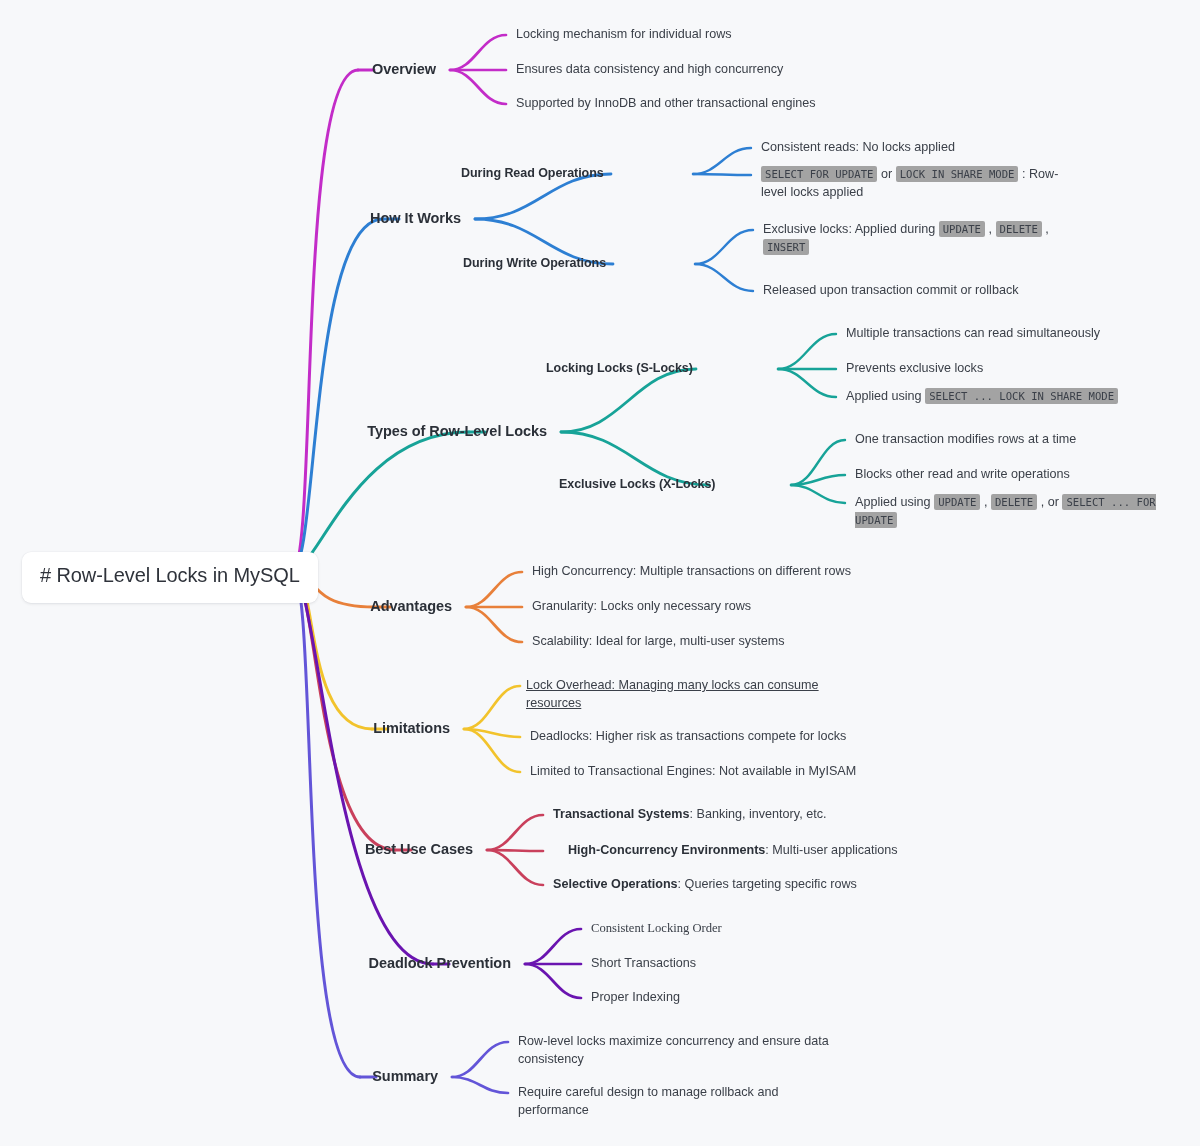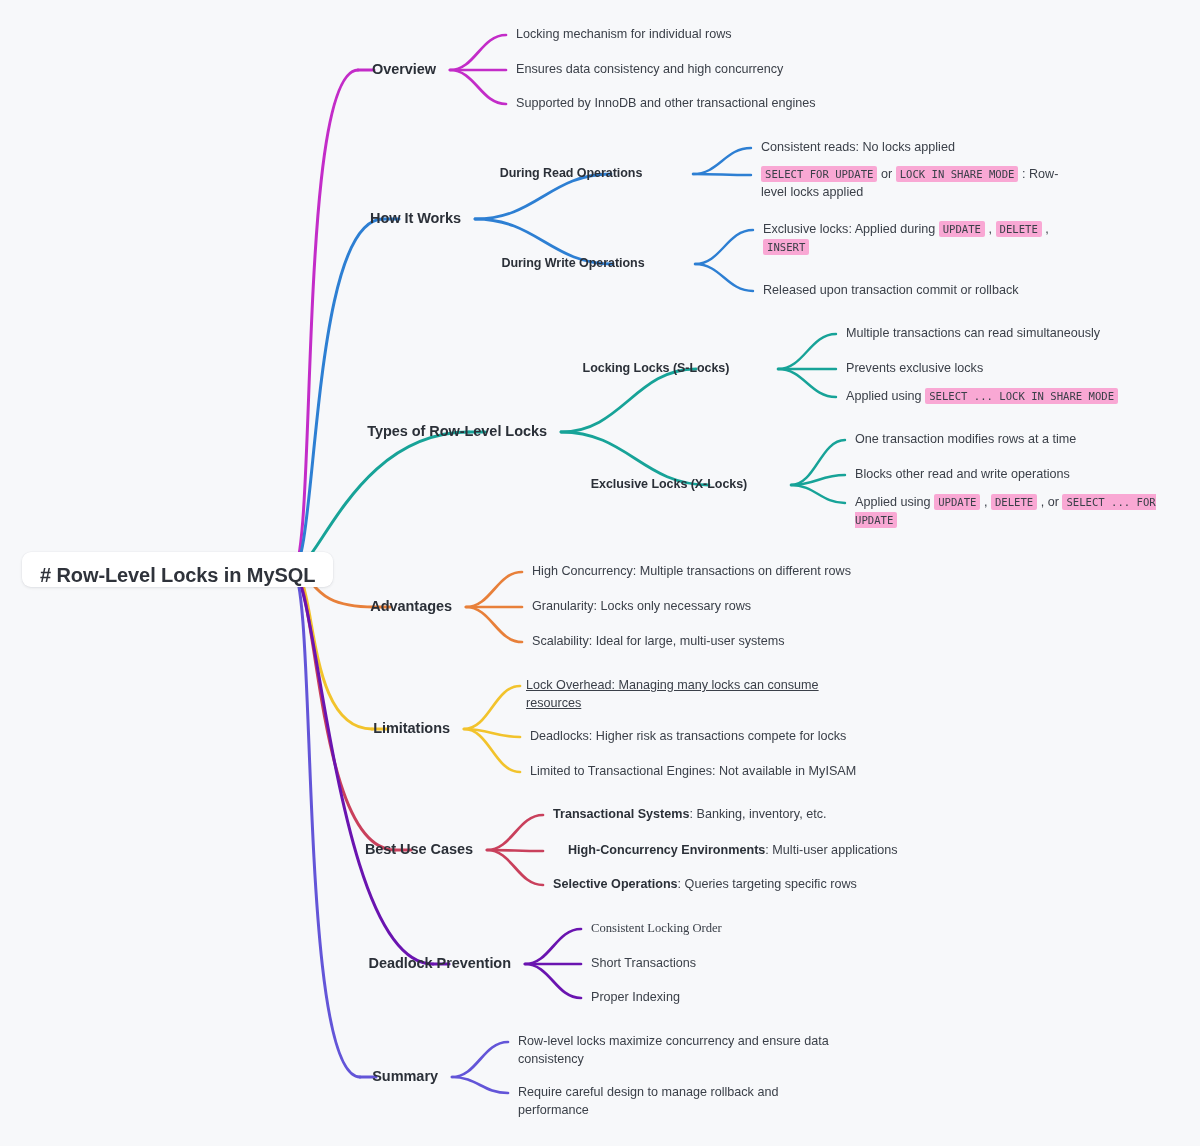--- a/index.html
+++ b/index.html
@@ -23,61 +23,61 @@
   }
   .node {
     position: absolute;
     color: #2b2f36;
   }
   
   .node-root {
     background: #ffffff;
     border-radius: 9px;
     box-shadow: 0 1px 3px rgba(30,35,50,0.10), 0 0 0 0.5px rgba(30,35,50,0.03);
-    padding: 11px 18px 0 18px;
+    padding: 11px 18px 16px 18px;
     font-size: 20px;
-    font-weight: 700;
+    font-weight: 400;
     letter-spacing: -0.1px;
     color: #2f333b;
     white-space: nowrap;
     line-height: 1.2;
   }
   
   .node-topic {
     font-size: 14.5px;
     font-weight: bold;
     color: #2b3038;
     white-space: nowrap;
     text-align: right;
     letter-spacing: -0.05px;
   }
   
   .node-subtopic {
     font-size: 12.5px;
     font-weight: bold;
     color: #2b3038;
     white-space: nowrap;
-    text-align: center;
+    text-align: left;
     letter-spacing: -0.05px;
   }
   
   .node-leaf {
     font-size: 12.6px;
     font-weight: 400;
     color: #3b4049;
     line-height: 1.42;
     text-align: left;
   }
   .node-leaf b, .node-leaf strong {
     font-weight: bold;
     color: #2b3038;
   }
   code {
     font-family: "DejaVu Sans Mono", "Liberation Mono", monospace;
-    background: #f9a8d4;
+    background: #a3a3a3;
     color: #3b4049;
     font-size: 10.6px;
     padding: 2px 4px 2px 4px;
     border-radius: 2px;
     white-space: normal;
   }
 </style>
 </head>
 <body>
 

